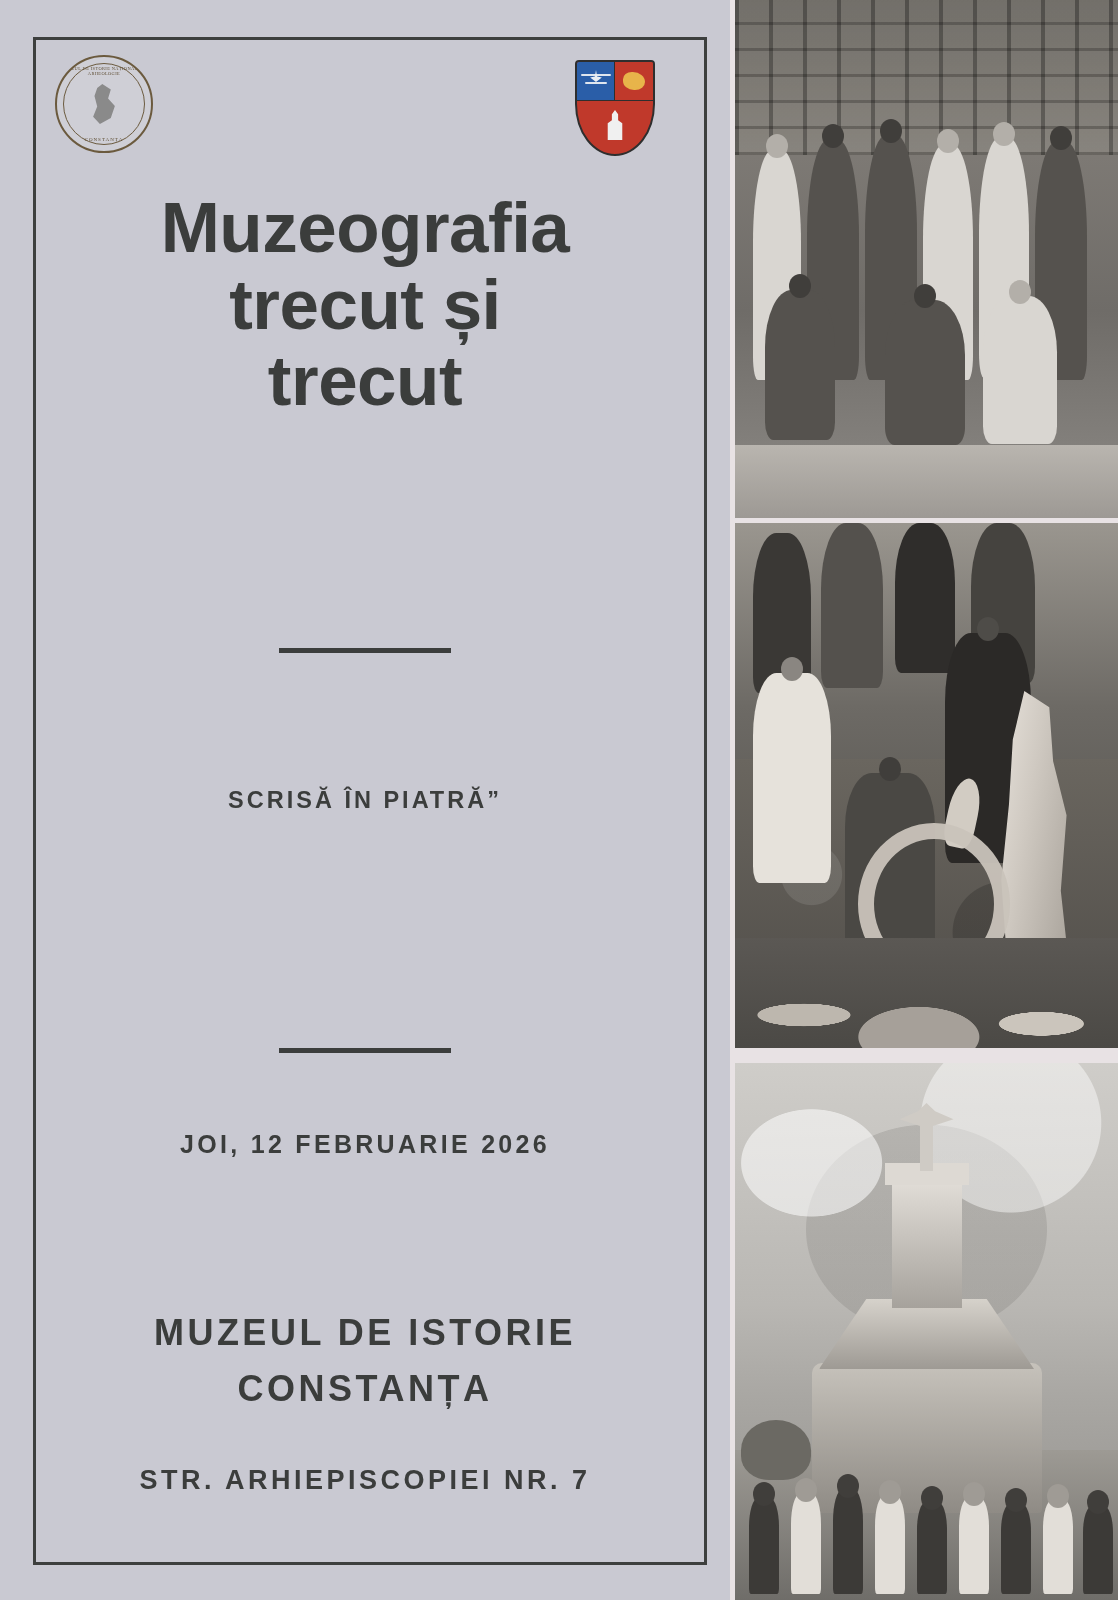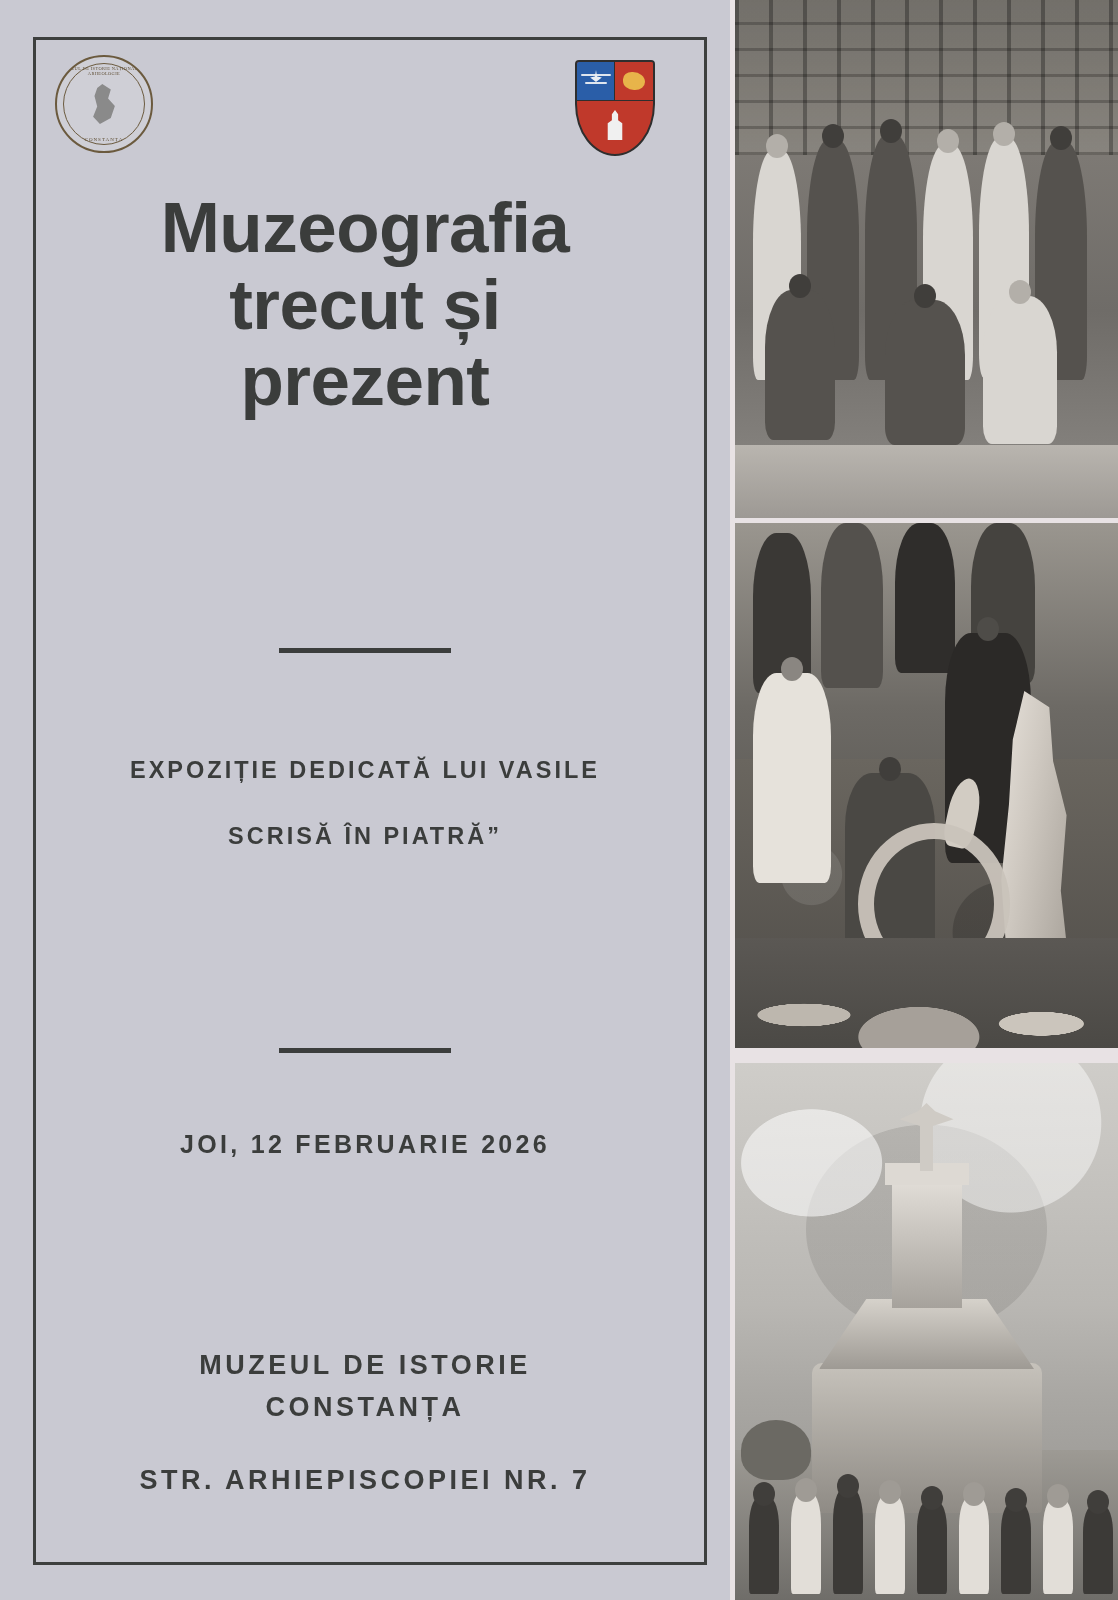--- a/index.html
+++ b/index.html
@@ -213,25 +213,24 @@
     line-height: 1.55;
   }
 
   .venue {
     position: absolute;
     left: 60px;
     right: 60px;
     top: 1305px;
     text-align: center;
     color: #3b3d3c;
-    font-size: 27px;
+    font-size: 36px;
     font-weight: bold;
     letter-spacing: 3.5px;
     line-height: 1.55;
-    margin-top: 40px;
   }
   .address {
     position: absolute;
     left: 60px;
     right: 60px;
     top: 1465px;
     text-align: center;
     color: #3b3d3c;
     font-size: 27px;
     font-weight: bold;
@@ -442,27 +441,26 @@
           <div class="ship"></div>
           <div class="lion"></div>
           <div class="monument"></div>
         </div>
       </div>
     </div>
 
     <div class="title">
       <div>Muzeografia</div>
       <div>trecut și</div>
-      <div>prezent</div>
+      <div>trecut</div>
     </div>
 
     <div class="divider divider-top"></div>
 
     <div class="subtitle-block">
-      <div class="sub-line">EXPOZIȚIE DEDICATĂ LUI VASILE</div>
       <div class="sub-gap"></div>
       <div class="sub-line">SCRISĂ ÎN PIATRĂ”</div>
     </div>
 
     <div class="divider divider-bottom"></div>
 
     <div class="datetime">
       <div>JOI, 12 FEBRUARIE 2026</div>
     </div>
 

